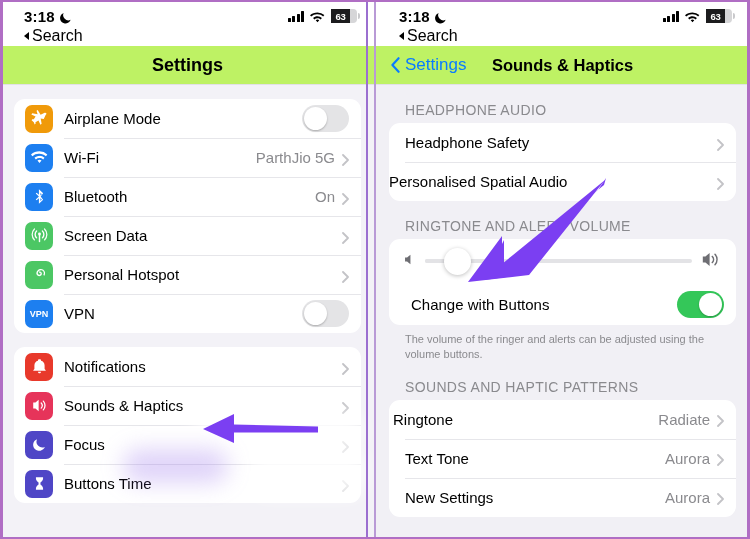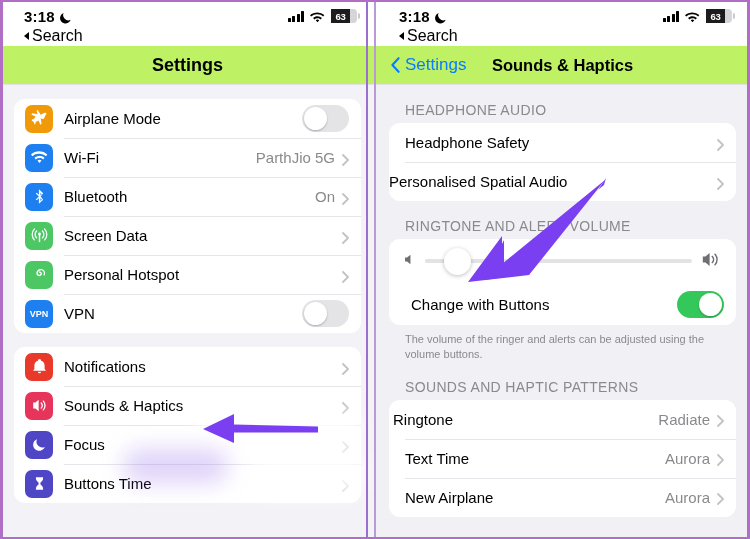--- a/index.html
+++ b/index.html
@@ -520,30 +520,30 @@
         <div class="row no-icon" style="padding-left:4px">
           <span class="row-label">Ringtone</span>
           <span class="row-value">Radiate</span>
           <span class="chev">
             <svg viewBox="0 0 7 12" width="7" height="12">
                 <path d="M1 1l5 5-5 5" stroke="#c3c3c7" stroke-width="1.8" fill="none" stroke-linecap="round" stroke-linejoin="round"></path>
               </svg>
           </span>
         </div>
         <div class="row no-icon" style="padding-left:16px">
-          <span class="row-label">Text Time</span>
+          <span class="row-label">Text Tone</span>
           <span class="row-value">Aurora</span>
           <span class="chev">
             <svg viewBox="0 0 7 12" width="7" height="12">
                 <path d="M1 1l5 5-5 5" stroke="#c3c3c7" stroke-width="1.8" fill="none" stroke-linecap="round" stroke-linejoin="round"></path>
               </svg>
           </span>
         </div>
         <div class="row no-icon" style="padding-left:16px">
-          <span class="row-label">New Airplane</span>
+          <span class="row-label">New Settings</span>
           <span class="row-value">Aurora</span>
           <span class="chev">
             <svg viewBox="0 0 7 12" width="7" height="12">
                 <path d="M1 1l5 5-5 5" stroke="#c3c3c7" stroke-width="1.8" fill="none" stroke-linecap="round" stroke-linejoin="round"></path>
               </svg>
           </span>
         </div>
       </div>
     </div>
 

